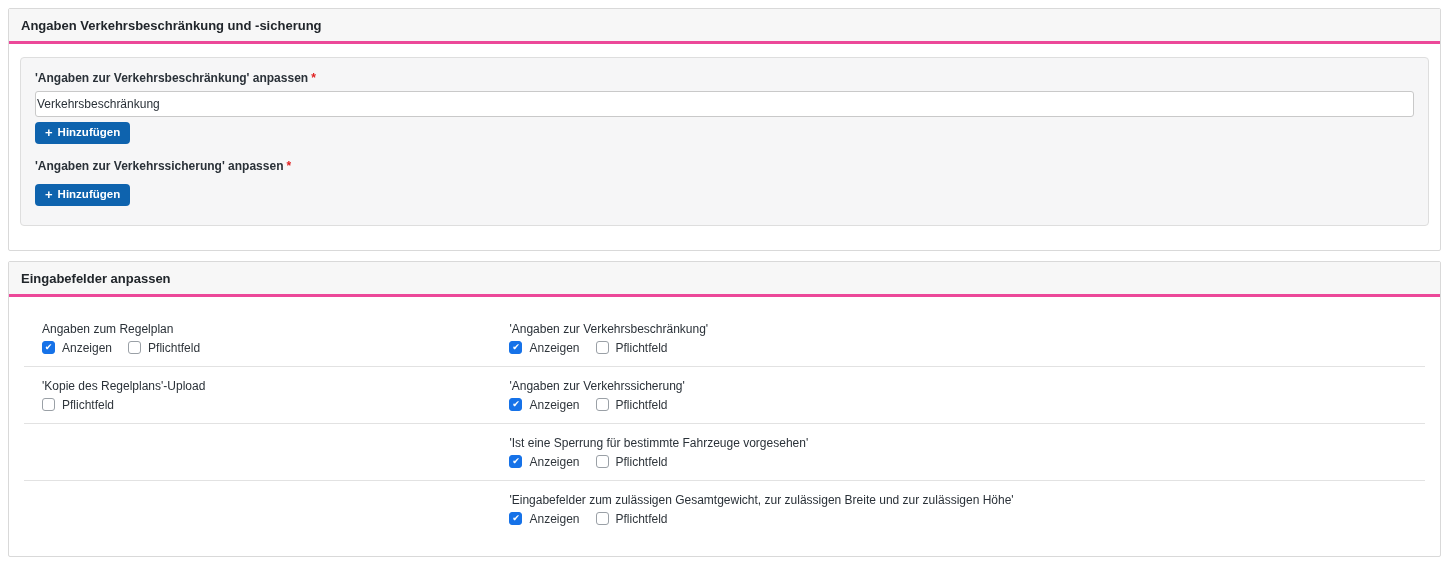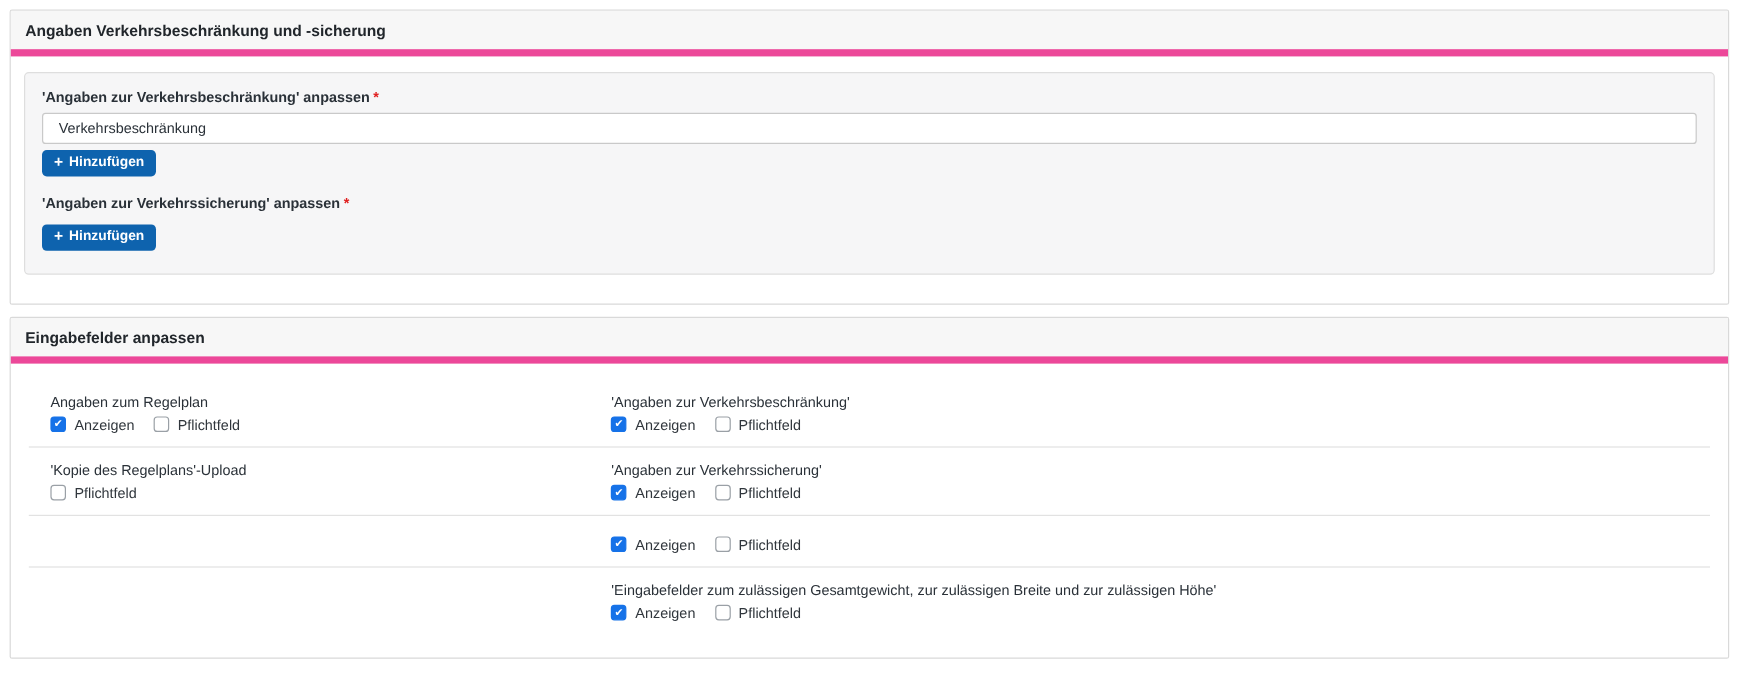--- a/index.html
+++ b/index.html
@@ -16,21 +16,21 @@
     border: 1px solid #d9d9d9;
     border-radius: 2px;
     margin: 0 8px;
     background: #fff;
   }
   .card:first-of-type { margin-top: 8px; }
   .card + .card { margin-top: 10px; }
 
   .card-header {
     background: #f7f7f7;
-    border-bottom: 6px solid #ec4899;
+    border-bottom: 3px solid #ec4899;
     padding: 9px 12px 8px 12px;
     font-size: 13px;
     font-weight: bold;
     color: #21262b;
   }
 
   
   .card-body-1 { padding: 13px 11px 24px 11px; }
   .panel {
     border: 1px solid #dedede;
@@ -51,21 +51,21 @@
   .text-input {
     display: block;
     width: 100%;
     height: 26px;
     border: 1px solid #c9c9c9;
     border-radius: 3px;
     background: #fff;
     font-family: "Liberation Sans", sans-serif;
     font-size: 12px;
     color: #2a3138;
-    padding: 0 13px;
+    padding: 0 1px;
     outline: none;
   }
   .btn-primary {
     margin-top: 5px;
     height: 22px;
     background: #0e63ae;
     color: #fff;
     border: none;
     border-radius: 4px;
     padding: 0 10px;
@@ -180,20 +180,21 @@
             <label class="cb-group">
               <span class="cb"></span>
               <span class="cb-label">Pflichtfeld</span>
             </label>
           </div>
         </div>
       </div>
       <div class="cb-row">
         <div class="cell-left"></div>
         <div class="cell-right">
+          <div class="cell-label">'Ist eine Sperrung für bestimmte Fahrzeuge vorgesehen'</div>
           <div class="cb-line">
             <label class="cb-group">
               <span class="cb checked"></span>
               <span class="cb-label">Anzeigen</span>
             </label>
             <label class="cb-group">
               <span class="cb"></span>
               <span class="cb-label">Pflichtfeld</span>
             </label>
           </div>

